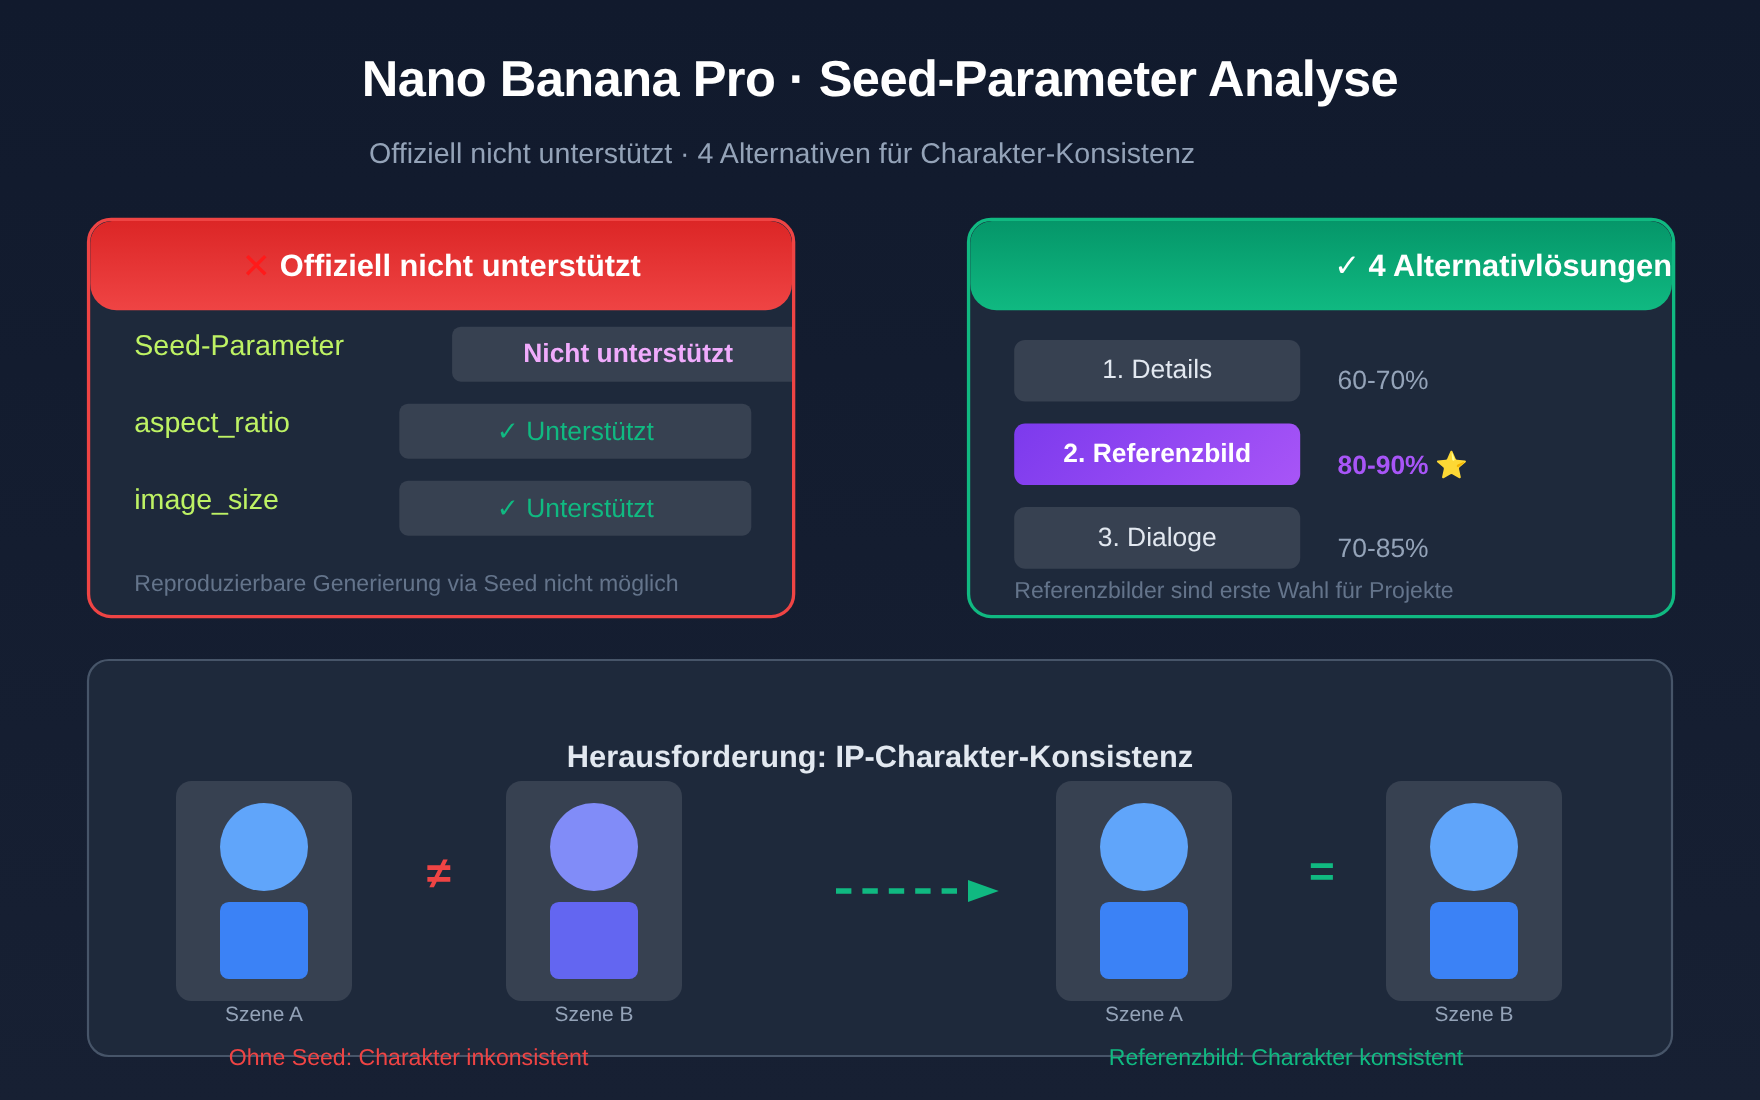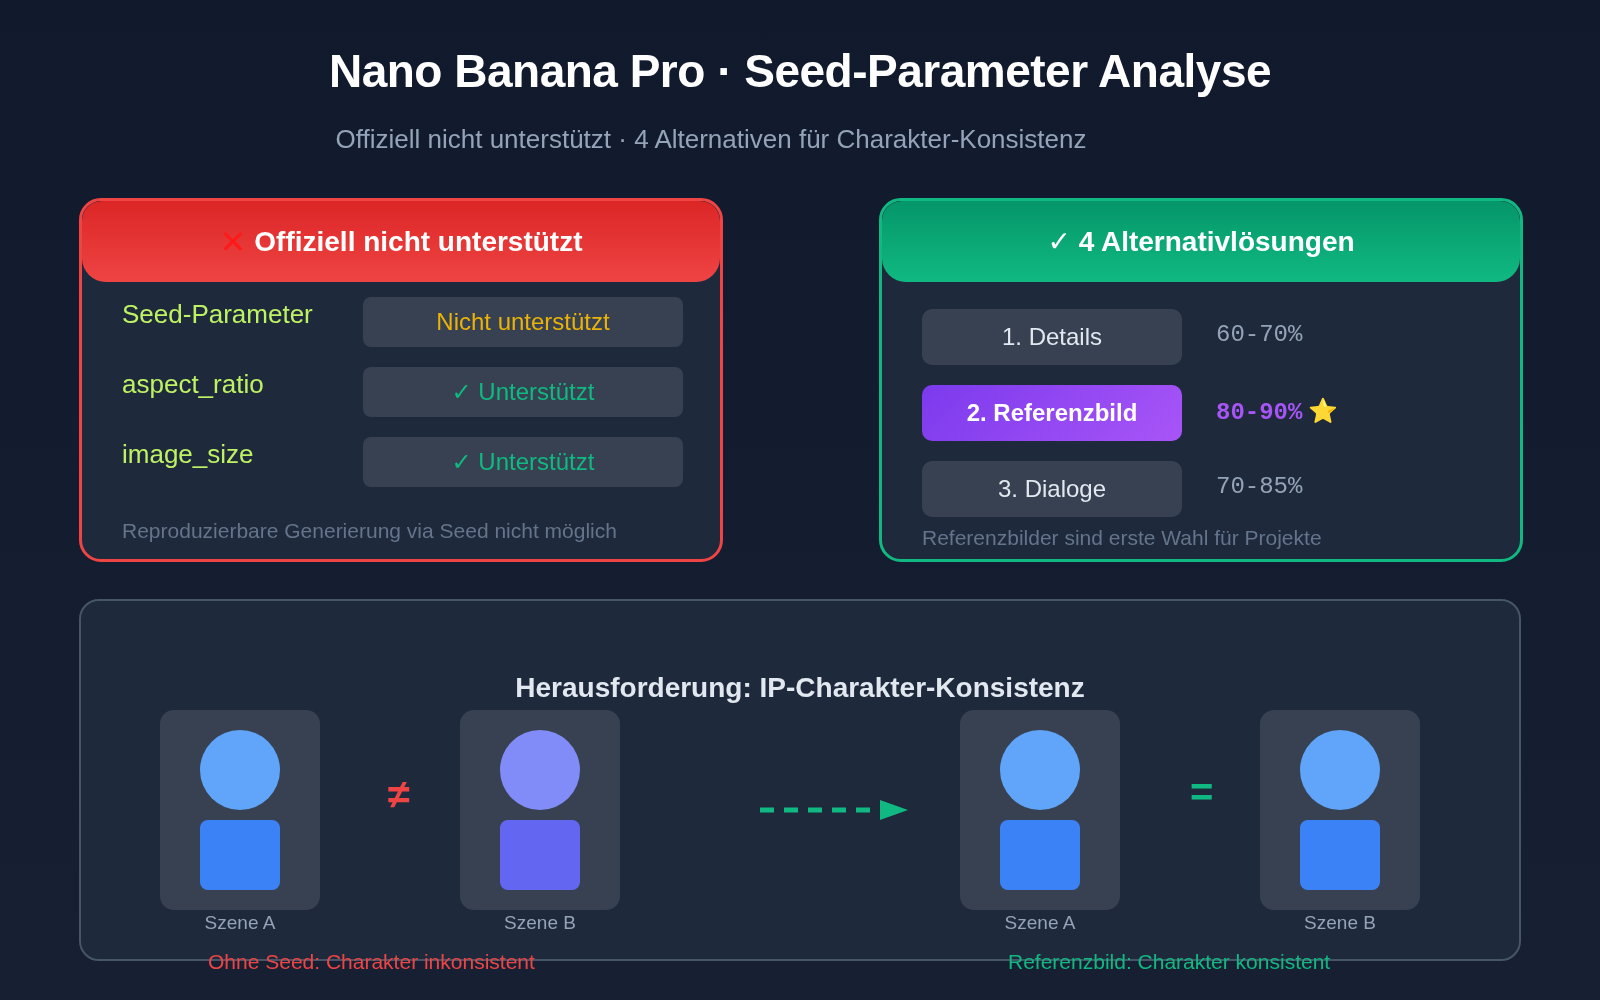--- a/index.html
+++ b/index.html
@@ -29,50 +29,50 @@
       overflow: hidden;
     }
     .card.red { left: 79px; border-color: #ef4444; }
     .card.green { left: 879px; border-color: #10b981; }
     .card-header {
       height: 81px; border-radius: 20px 20px 24px 24px;
       display: flex; align-items: center; justify-content: center;
       font-size: 28px; font-weight: bold; color: #ffffff;
     }
     .card.red .card-header { background: linear-gradient(180deg, #dc2626 0%, #ef4444 100%); }
-    .card.green .card-header { background: linear-gradient(180deg, #059669 0%, #10b981 100%); }
+    .card.green .card-header { background: linear-gradient(180deg, #059669 0%, #10b981 100%); justify-content: flex-end; }
     .x-icon { color: #ff1a1a; font-size: 32px; margin-right: 8px; font-weight: bold; }
 
     .param-row { position: absolute; left: 0; width: 100%; height: 50px; }
     .param-label { position: absolute; left: 40px; top: 2px; font-size: 26px; color: #bef264; text-align: right; }
     .param-value {
       position: absolute; left: 281px; width: 320px; height: 50px;
       background: #374151; border-radius: 8px;
       display: flex; align-items: center; justify-content: center;
       font-size: 24px;
     }
-    .param-value.bad { color: #eab308; font-weight: normal; }
+    .param-value.bad { color: #f0abfc; font-weight: bold; margin-left: 48px; }
     .param-value.good { color: #10b981; }
     .card-note {
       position: absolute; left: 40px; font-size: 21px; color: #64748b;
     }
 
     .alt-row { position: absolute; left: 0; width: 100%; height: 56px; }
     .alt-btn {
       position: absolute; left: 40px; width: 260px; height: 56px;
       background: #374151; border-radius: 10px;
       display: flex; align-items: center; justify-content: center;
       font-size: 24px; color: #e2e8f0;
     }
     .alt-btn.featured {
       background: linear-gradient(135deg, #7c3aed 0%, #a855f7 100%);
       color: #ffffff; font-weight: bold;
     }
     .alt-pct {
-      position: absolute; left: 334px; top: 12px; font-size: 24px; color: #94a3b8; font-family: Liberation Mono, monospace;
+      position: absolute; left: 334px; top: 24px; font-size: 24px; color: #94a3b8;
     }
     .alt-pct.featured { color: #a855f7; font-weight: bold; }
     .star-icon { color: #fbbf24; font-size: 24px; margin-left: 6px; }
 
     
     .panel {
       position: absolute; left: 79px; top: 599px; width: 1442px; height: 362px;
       border: 2px solid #475569; border-radius: 20px; background: #1e293b;
     }
     .panel-title {

